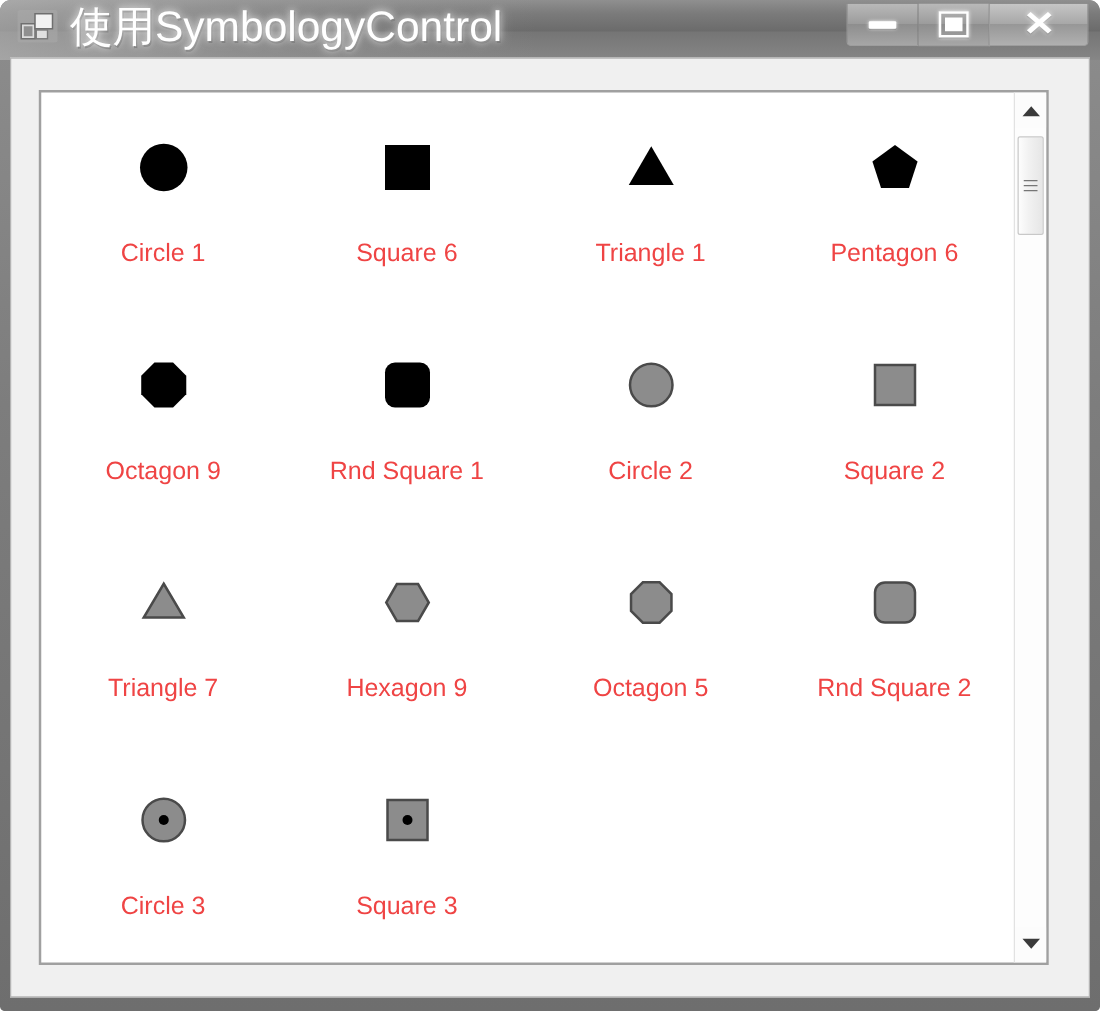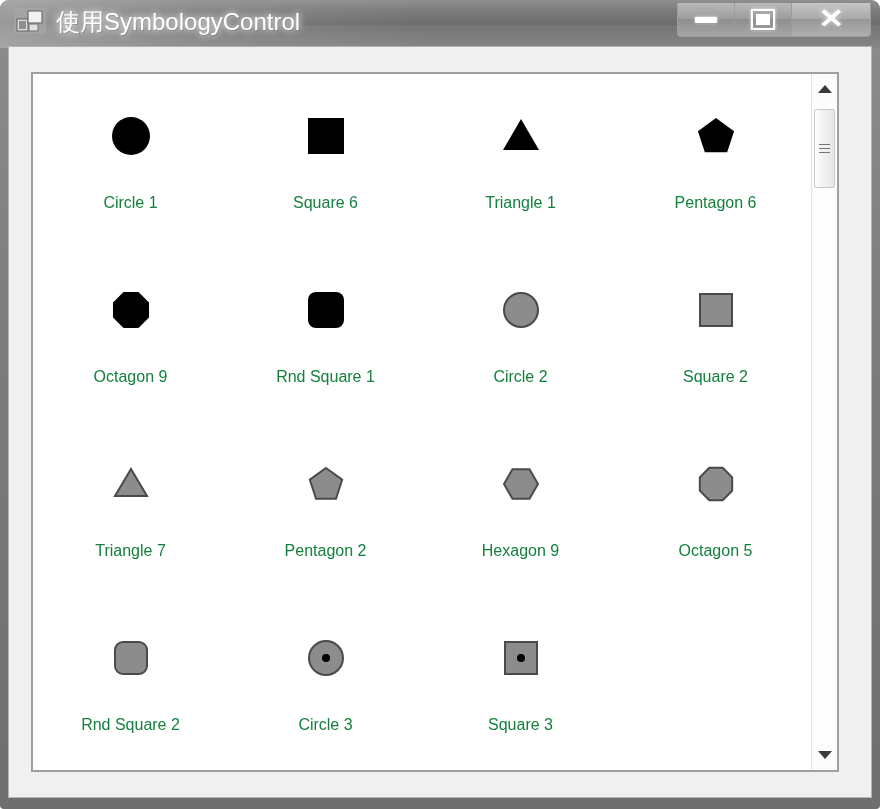--- a/index.html
+++ b/index.html
@@ -48,21 +48,21 @@
     left: 13px; top: 7px;
     width: 34px; height: 28px;
   }
 
   .title-text {
     position: absolute;
     left: 56px;
     top: 6px;
     height: 32px;
     line-height: 32px;
-    font-size: 24px;
+    font-size: 34px;
     color: #ffffff;
     text-shadow: 0 0 6px rgba(255,255,255,0.75), 0 0 10px rgba(255,255,255,0.5), 1px 1px 0 rgba(90,90,90,0.6);
     white-space: nowrap;
     letter-spacing: 0px;
   }
 
   .caption-buttons {
     position: absolute;
     right: 9px;
     top: 3px;
@@ -158,22 +158,22 @@
     justify-content: center;
     gap: 16px;
   }
   .symbol-art {
     height: 52px;
     display: flex;
     align-items: center;
     justify-content: center;
   }
   .symbol-label {
-    font-size: 16px;
-    color: #15803d;
+    font-size: 20px;
+    color: #ef4444;
     white-space: nowrap;
     font-family: "Liberation Sans", sans-serif;
     margin-top: 16px;
   }
 
   
   .vscroll {
     position: absolute;
     right: 0;
     top: 0;
@@ -336,28 +336,20 @@
             </div>
             <div class="symbol-label">Square 2</div>
           </div>
           <div class="symbol-cell">
             <div class="symbol-art">
               <svg width="48" height="48" viewBox="0 0 48 48">
                 <polygon points="24,9 40,36 8,36" fill="#8c8c8c" stroke="#4a4a4a" stroke-width="2"></polygon>
               </svg>
             </div>
             <div class="symbol-label">Triangle 7</div>
-          </div>
-          <div class="symbol-cell">
-            <div class="symbol-art">
-              <svg width="48" height="48" viewBox="0 0 48 48">
-                <polygon points="24.00,8.00 40.17,19.75 33.99,38.75 14.01,38.75 7.83,19.75" fill="#8c8c8c" stroke="#4a4a4a" stroke-width="2"></polygon>
-              </svg>
-            </div>
-            <div class="symbol-label">Pentagon 2</div>
           </div>
           <div class="symbol-cell">
             <div class="symbol-art">
               <svg width="48" height="48" viewBox="0 0 48 48">
                 <polygon points="41.00,24.00 32.50,38.72 15.50,38.72 7.00,24.00 15.50,9.28 32.50,9.28" fill="#8c8c8c" stroke="#4a4a4a" stroke-width="2"></polygon>
               </svg>
             </div>
             <div class="symbol-label">Hexagon 9</div>
           </div>
           <div class="symbol-cell">

